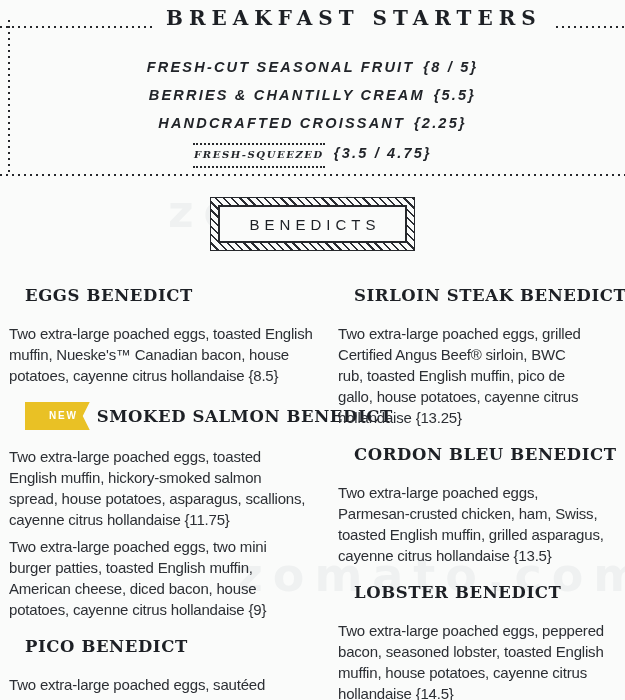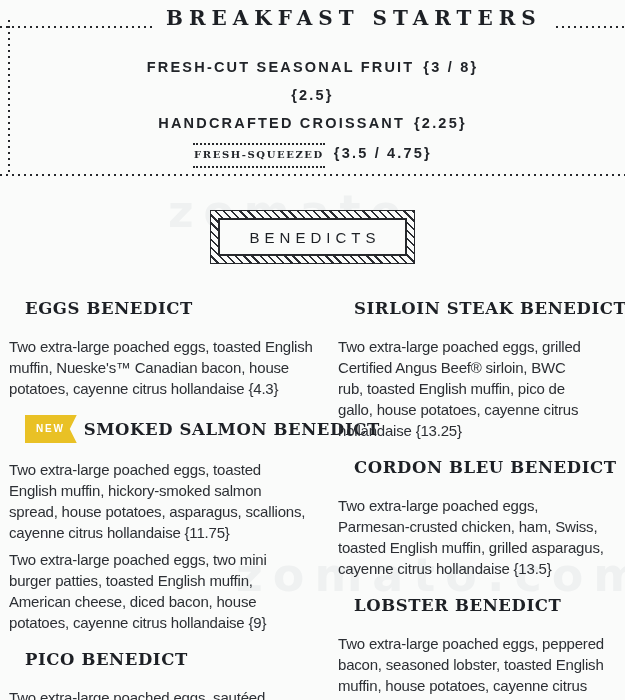--- a/index.html
+++ b/index.html
@@ -64,35 +64,36 @@
     list-style: none; margin: 20px 0 0; padding: 0;
   }
   .starter-item {
     display: flex; justify-content: center; align-items: baseline;
     gap: 9px;
     margin-bottom: 12px;
     line-height: 16px;
     font-size: 14.5px; font-weight: bold;
     letter-spacing: 2.2px;
     color: #212429;
+    font-style: italic;
   }
   .fs-prefix {
     font-family: "DejaVu Serif", "Liberation Serif", serif;
     font-size: 10px; font-weight: bold;
     letter-spacing: 1.6px;
     border-top: 2px dotted #26282c;
     border-bottom: 2px dotted #26282c;
     padding: 2px 1px 3px;
   }
 
   
   .benedicts-box {
     position: relative; z-index: 1;
     width: max-content;
-    margin: 34px auto 0;
+    margin: 21px auto 0;
     border: 1.5px solid #26282c;
     padding: 7px;
     background: repeating-linear-gradient(45deg, #fafbfa 0 4.2px, #2a2c31 4.2px 5.8px);
   }
   .benedicts-inner {
     border: 2px solid #26282c;
     background: #fafbfa;
     padding: 9px 25px 8px 30px;
     font-size: 15px;
     letter-spacing: 5px;
@@ -127,21 +128,21 @@
     color: #2c2f34;
     white-space: pre;
   }
   .new-badge {
     display: inline-block;
     font-family: "Liberation Sans", sans-serif;
     font-size: 10px; font-weight: bold;
     letter-spacing: 1.8px;
     color: #ffffff;
     background: #e9c125;
-    padding: 3px 12px 3px 11px;
+    padding: 3px 12px 3px 24px;
     margin-right: 7px;
     vertical-align: 3px;
     clip-path: polygon(0 0, 100% 0, calc(100% - 7px) 50%, 100% 100%, 0 100%);
   }
 </style>
 </head>
 <body>
 
 <div class="page">
 
@@ -153,24 +154,25 @@
       <span class="dotline left"></span>
       <h1 class="starters-title">BREAKFAST STARTERS</h1>
       <span class="dotline right"></span>
     </div>
     <div class="starters-leftline"></div>
     <div class="starters-bottom"></div>
 
     <ul class="starter-items">
       <li class="starter-item">
         <span>FRESH-CUT SEASONAL FRUIT</span>
-        <span>{3 / 8}</span>
-      </li>
-      <li class="starter-item">
-        <span>{2.5}</span>
+        <span>{8 / 5}</span>
+      </li>
+      <li class="starter-item">
+        <span>BERRIES &amp; CHANTILLY CREAM</span>
+        <span>{5.5}</span>
       </li>
       <li class="starter-item">
         <span>HANDCRAFTED CROISSANT</span>
         <span>{2.25}</span>
       </li>
       <li class="starter-item">
         <span class="fs-prefix">FRESH-SQUEEZED</span>
         <span>{3.5 / 4.75}</span>
       </li>
     </ul>
@@ -180,21 +182,21 @@
     <div class="benedicts-inner">BENEDICTS</div>
   </div>
 
   <div class="columns">
 
     <div class="col-left">
       <article class="dish">
         <h2 class="dish-name">EGGS BENEDICT</h2>
         <p class="dish-desc">Two extra-large poached eggs, toasted English
 muffin, Nueske's™ Canadian bacon, house
-potatoes, cayenne citrus hollandaise {4.3}</p>
+potatoes, cayenne citrus hollandaise {8.5}</p>
       </article>
 
       <article class="dish">
         <h2 class="dish-name"><span class="new-badge">NEW</span><span>SMOKED SALMON BENEDICT</span></h2>
         <p class="dish-desc">Two extra-large poached eggs, toasted
 English muffin, hickory-smoked salmon
 spread, house potatoes, asparagus, scallions,
 cayenne citrus hollandaise {11.75}</p>
       </article>
 

